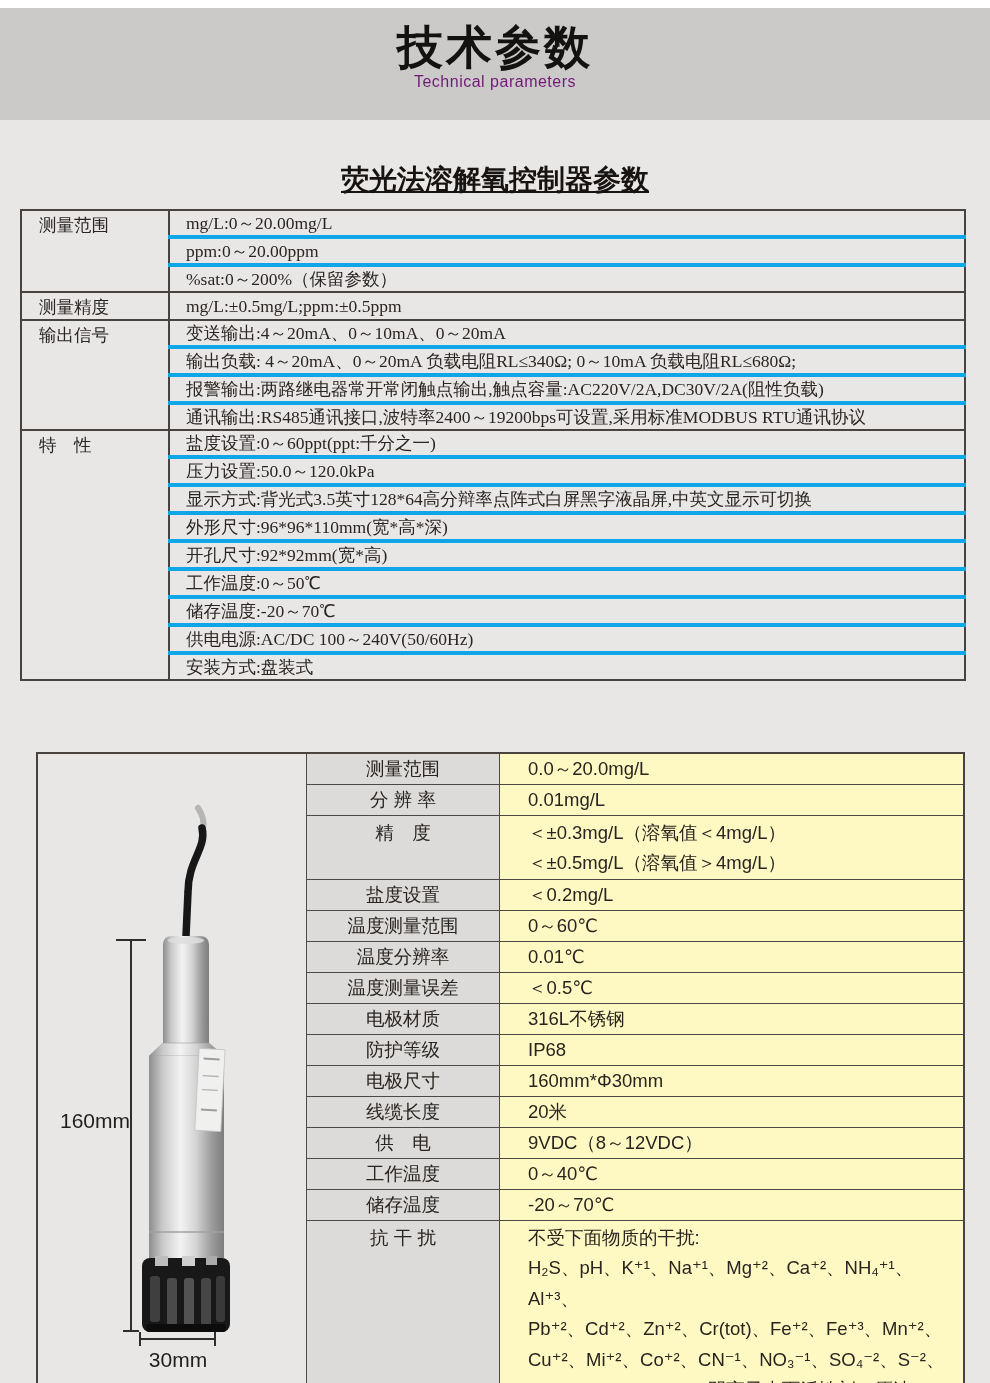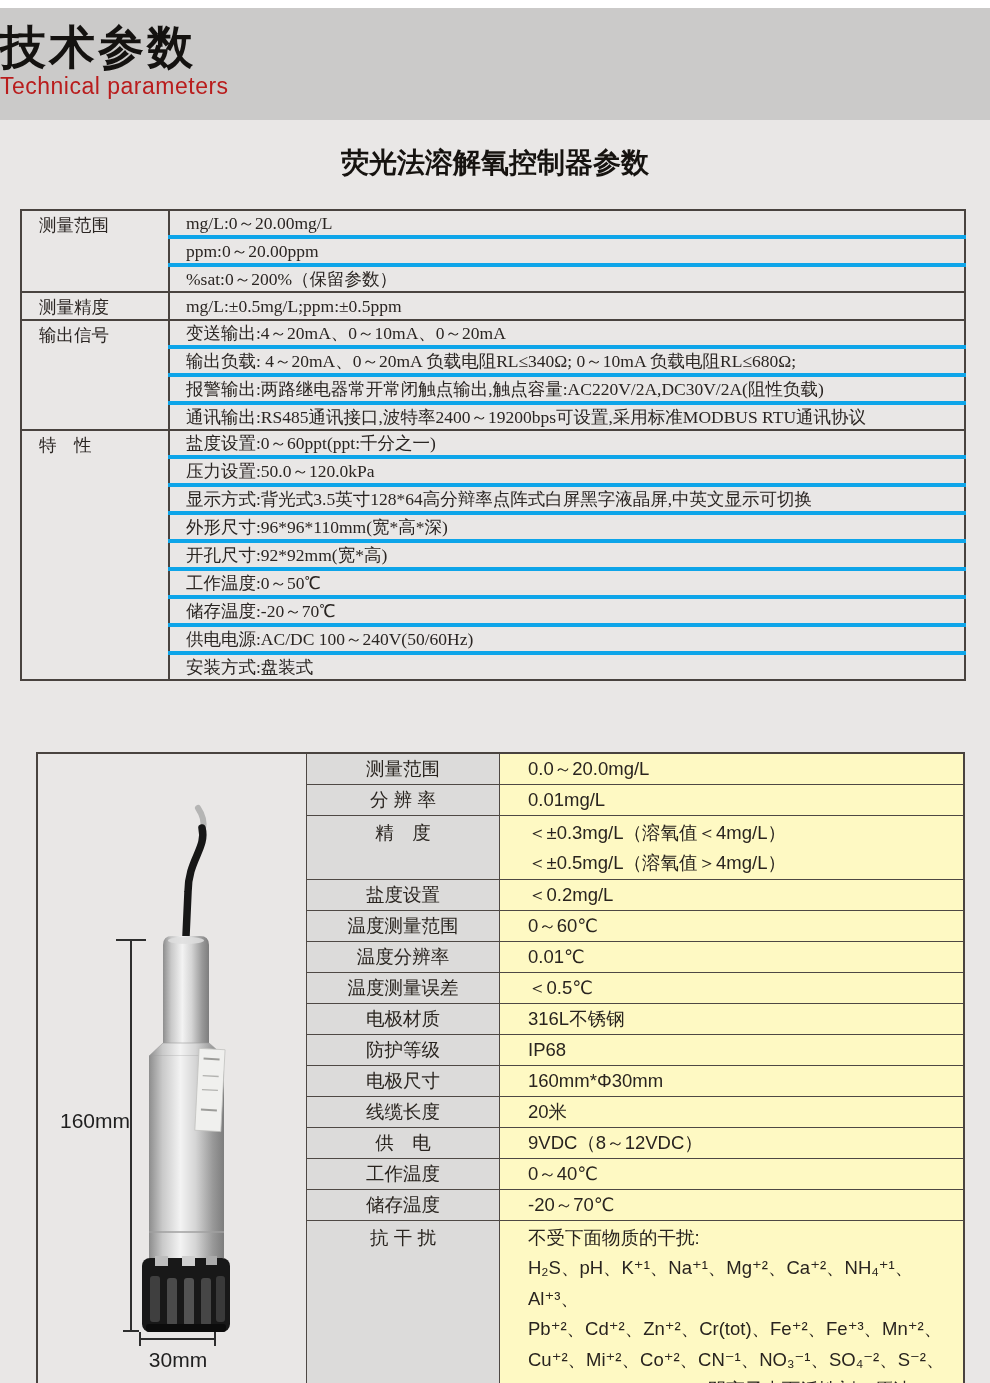--- a/index.html
+++ b/index.html
@@ -6,26 +6,26 @@
   body{
     width:990px;height:1383px;
     background:#ffffff;
     font-family:"Liberation Sans","DejaVu Sans",sans-serif;
     color:#2a2522;
     position:relative;
     -webkit-font-smoothing:antialiased;
   }
   .page{position:absolute;top:0;left:0;width:990px;height:1383px;background:#e9e7e6;overflow:hidden;}
   .top-strip{position:absolute;top:0;left:0;width:990px;height:8px;background:#ffffff;}
-  .banner{position:absolute;top:8px;left:0;width:990px;height:112px;background:#cbcac9;text-align:left;}
+  .banner{position:absolute;top:8px;left:0;width:990px;height:112px;background:#cbcac9;text-align:center;}
   .banner-title{margin:0;padding-top:14px;font-size:46px;font-weight:bold;letter-spacing:3px;color:#141210;line-height:1.1;}
-  .banner-sub{margin:0;font-size:23px;color:#b91c1c;letter-spacing:0.5px;}
+  .banner-sub{margin:0;font-size:16px;color:#701a75;letter-spacing:0.5px;}
 
   .section-title{position:absolute;left:0;width:990px;text-align:center;font-size:28px;font-weight:bold;color:#161310;margin:0;}
-  .section-title.t-controller{top:144px;}
+  .section-title.t-controller{top:161px;text-decoration:underline;}
   .section-title.t-electrode{top:703px;}
 
   table{border-collapse:collapse;table-layout:fixed;}
   td{padding:0;vertical-align:middle;}
 
   
   .t1{position:absolute;left:20px;top:209px;width:946px;background:transparent;
       border:2px solid #49433f;font-size:17.5px;color:#2a2522;}
   .t1 tr{height:26px;}
   .t1 td{border-top:4px solid #0ea5e9;}

